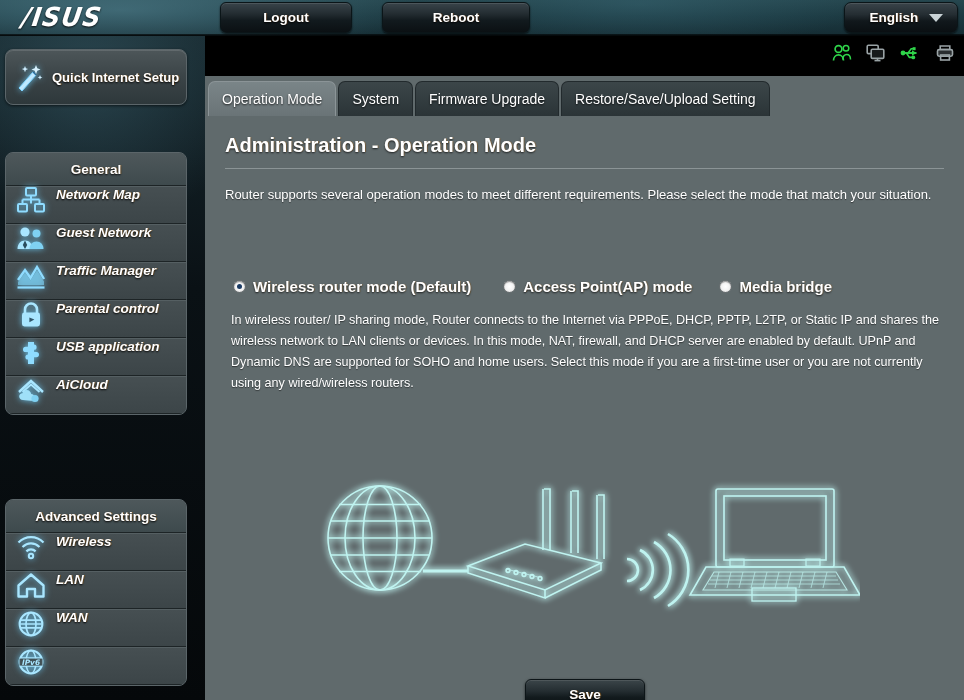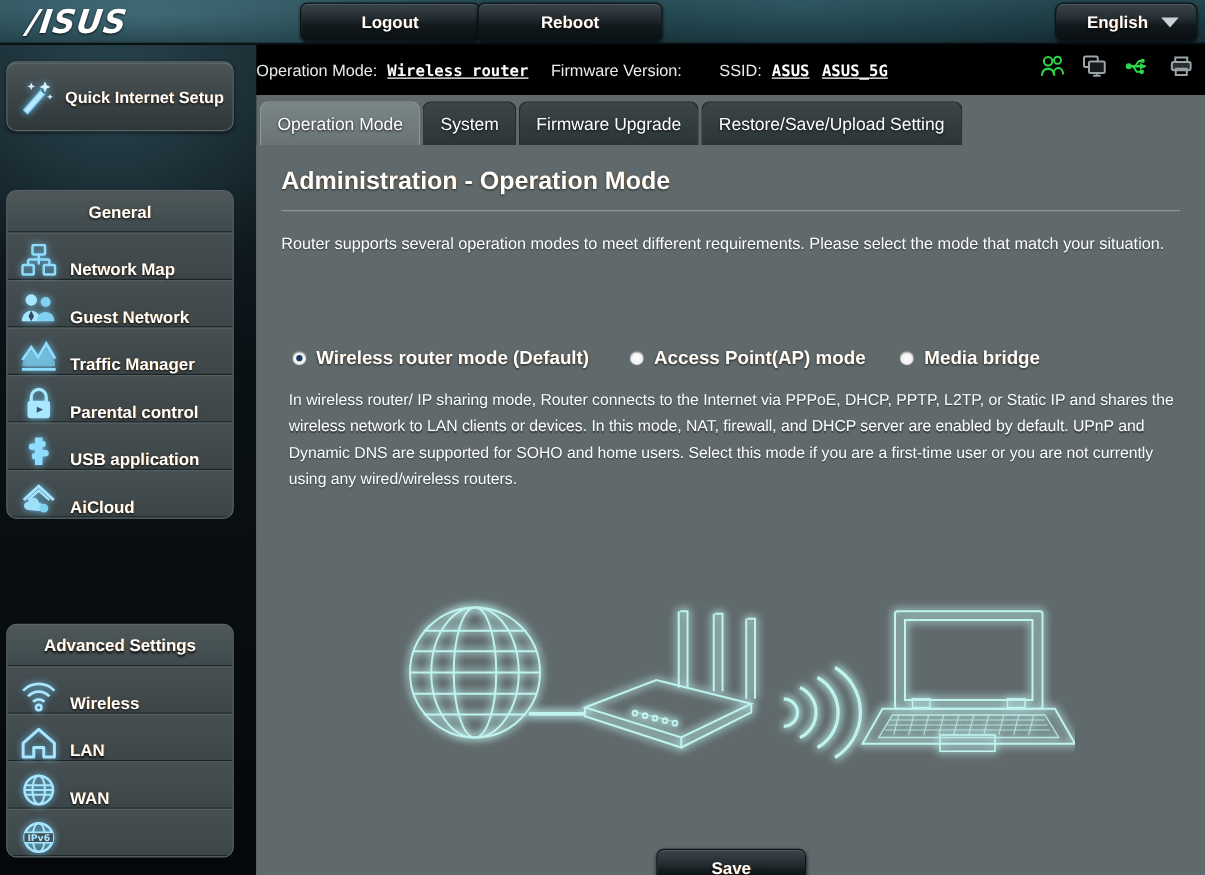--- a/index.html
+++ b/index.html
@@ -42,21 +42,21 @@
     position: absolute; top: 2px; height: 31px;
     border: 1px solid #0b1518;
     border-radius: 6px;
     background: linear-gradient(180deg, #39444a 0%, #232c31 38%, #121a1e 60%, #0b1013 100%);
     color: #ffffff; font-size: 13.5px; font-weight: bold;
     text-shadow: 0 1px 2px #000, 1px 0 0 rgba(255,120,0,0.25);
     display: flex; align-items: center; justify-content: center;
     box-shadow: 0 1px 2px rgba(0,0,0,0.7), inset 0 1px 0 rgba(255,255,255,0.10);
     cursor: pointer;
   }
-  #btn-logout { left: 240px; width: 144px; }
+  #btn-logout { left: 220px; width: 132px; }
   #btn-reboot { left: 382px; width: 148px; }
 
   .lang-select {
     position: absolute; right: 6px; top: 2px; width: 114px; height: 31px;
     border: 1px solid #0b1518; border-radius: 7px;
     background: linear-gradient(180deg, #3a444a 0%, #242d32 40%, #11181c 62%, #0a0f12 100%);
     display: flex; align-items: center;
     box-shadow: 0 1px 2px rgba(0,0,0,0.7), inset 0 1px 0 rgba(255,255,255,0.10);
     cursor: pointer;
   }
@@ -132,25 +132,26 @@
 
   .panel-head {
     height: 33px;
     background: linear-gradient(180deg, #4e585b 0%, #3e4a4d 100%);
     color: #fff; font-size: 13.5px; font-weight: bold;
     display: flex; align-items: center; justify-content: center;
     text-shadow: 0 1px 2px #000, 1px 0 0 rgba(255,140,0,0.35);
     border-bottom: 1px solid #1d2426;
   }
   .nav-item {
-    height: 38px; display: flex; align-items: flex-end;
+    height: 38px; display: flex; align-items: flex-start;
     border-bottom: 1px solid #1d2426;
     border-top: 1px solid #555f62;
     background: linear-gradient(180deg, #464f52 0%, #3c4548 100%);
     cursor: pointer;
+    font-style: italic;
   }
   .nav-item:first-of-type { border-top: none; }
   .nav-ico { width: 50px; display:flex; align-items:center; justify-content:center; }
   .nav-lbl {
     color: #ffffff; font-size: 13.5px; font-weight: bold;
     text-shadow: 0 1px 2px #000, 1px 0 0 rgba(255,140,0,0.35);
   }
   .glow { filter: drop-shadow(0 0 3px rgba(110,210,255,0.85)); }
 
   
@@ -258,28 +259,20 @@
 
     <div class="topbtn" id="btn-logout">Logout</div>
     <div class="topbtn" id="btn-reboot">Reboot</div>
 
     <div class="lang-select">
       <span class="lbl">English</span>
       <span class="caret"></span>
     </div>
   </div>
 
-  <div class="infobar">
-    <span class="seg">Operation Mode:</span>
-    <span class="mono-link">Wireless router</span>
-    <span class="seg" style="margin-left:18px;">Firmware Version:</span>
-    <span class="seg" style="margin-left:22px;">SSID:</span>
-    <span class="ssid-link">ASUS</span>
-    <span class="ssid-link">ASUS_5G</span>
-  </div>
 
   <div class="status-icons">
     <span>
       <svg width="20" height="18" viewBox="0 0 20 18">
         <circle cx="6.5" cy="5" r="3.4" fill="none" stroke="#2fd44a" stroke-width="1.7"></circle>
         <path d="M1.5 16.5c0-3.3 2.3-5.6 5-5.6s5 2.3 5 5.6" fill="none" stroke="#2fd44a" stroke-width="1.7"></path>
         <circle cx="14" cy="4.2" r="2.8" fill="none" stroke="#2fd44a" stroke-width="1.5"></circle>
         <path d="M10.8 15.6c0-3.2 1.6-5.2 3.9-5.2 2.2 0 3.8 2 3.8 5.2" fill="none" stroke="#2fd44a" stroke-width="1.5"></path>
       </svg>
     </span>

